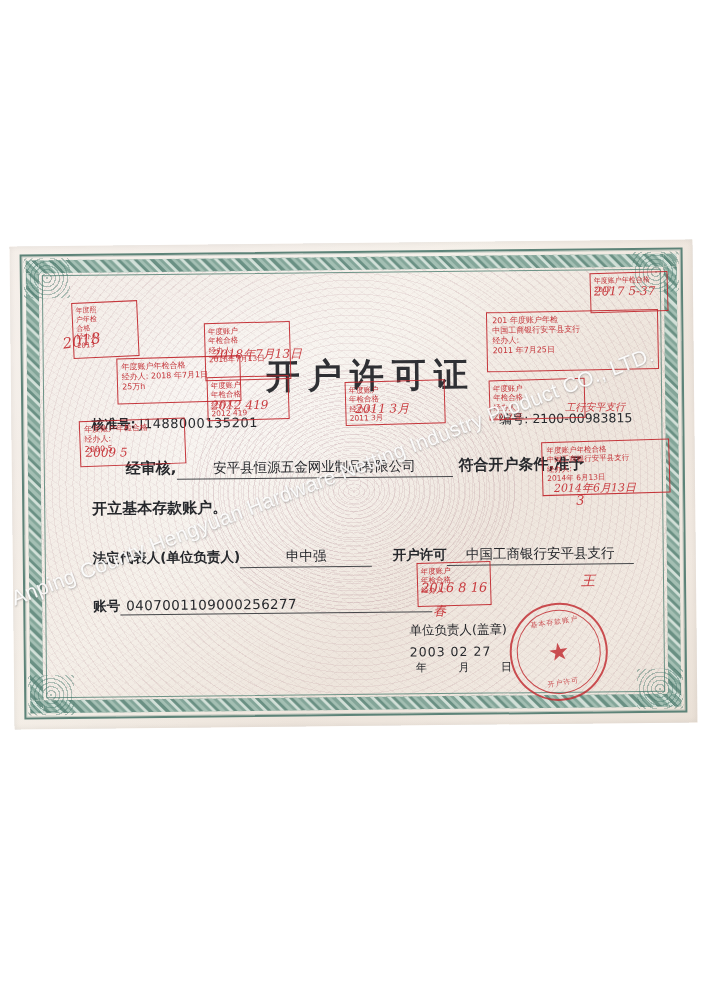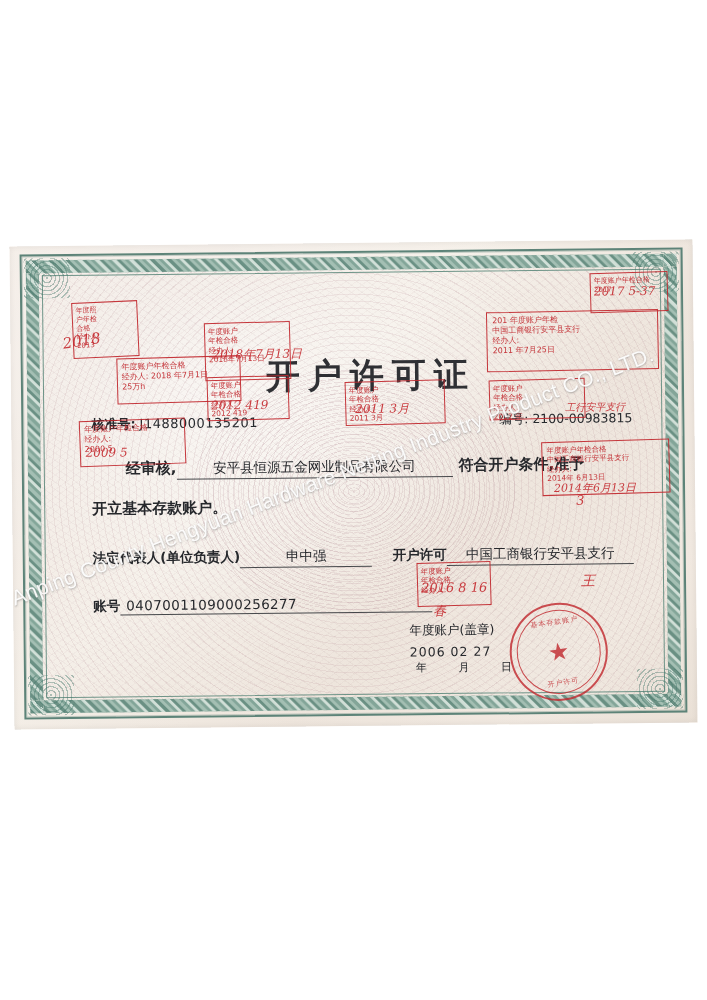--- a/index.html
+++ b/index.html
@@ -368,22 +368,22 @@
         <span>法定代表人(单位负责人)</span><span class="uline">申中强</span>
         <span class="seg2">
           <span>开户许可</span><span class="uline">中国工商银行安平县支行</span>
         </span>
       </div>
 
       <div class="line4">
         <span>账号</span><span class="uline">0407001109000256277</span>
       </div>
 
-      <div class="issuer">年度账户(盖章)</div>
-      <div class="issue-date">2006 02 27</div>
+      <div class="issuer">单位负责人(盖章)</div>
+      <div class="issue-date">2003 02 27</div>
       <div class="issue-date-units">年 月 日</div>
 
       <div class="stamp stamp-a">
         <span class="ln">年度照</span>
         <span class="ln">户年检</span>
         <span class="ln">合格</span>
         <span class="ln">经办人:</span>
         <span class="ln">2013</span>
       </div>
 

